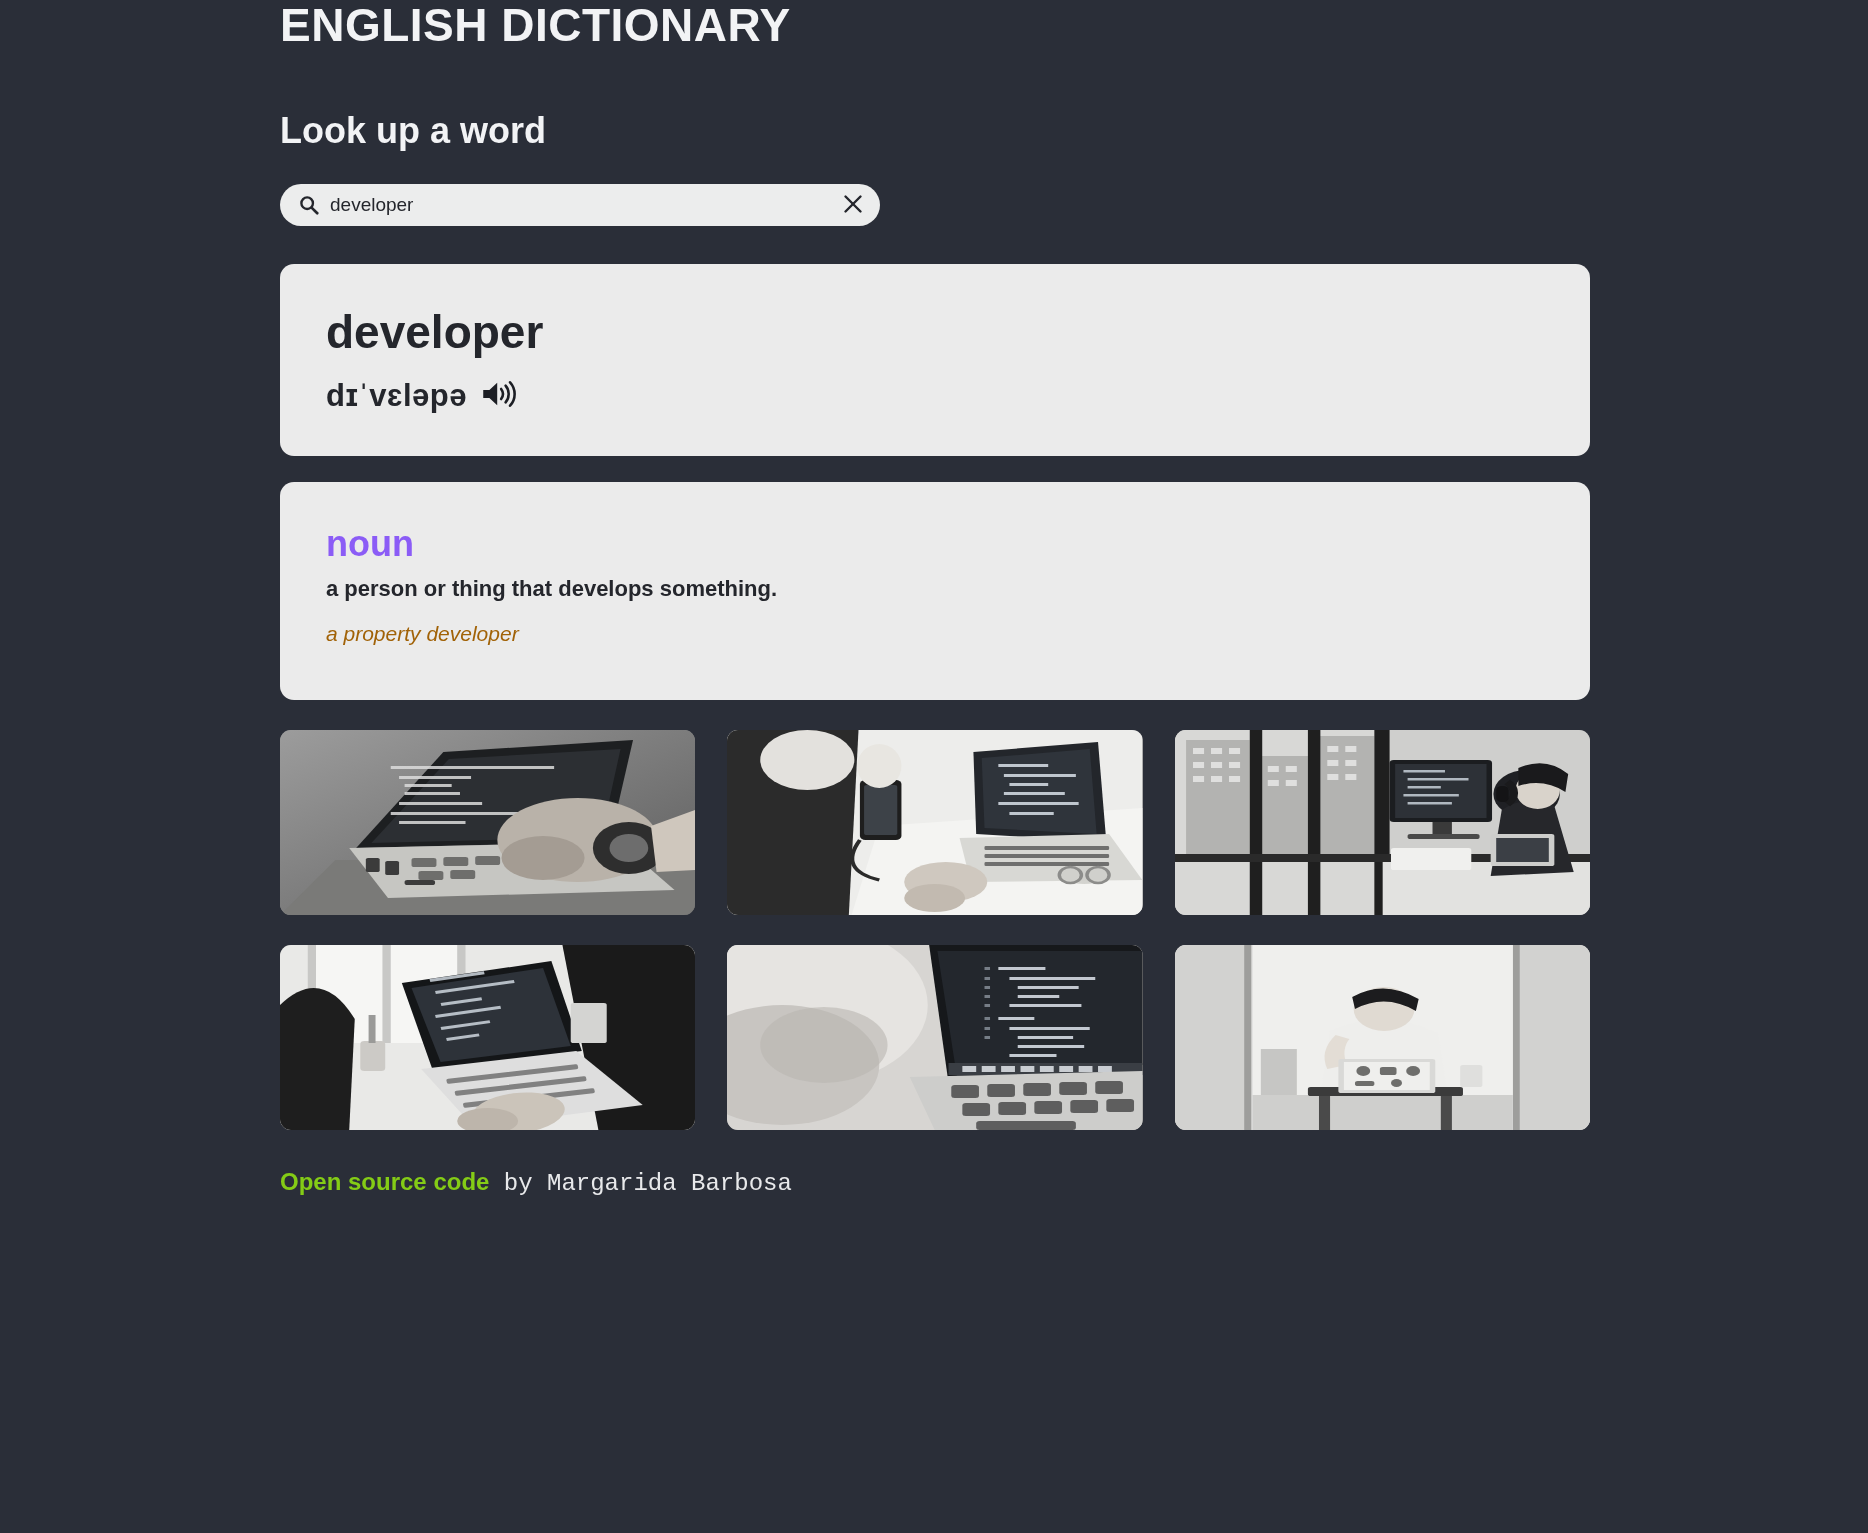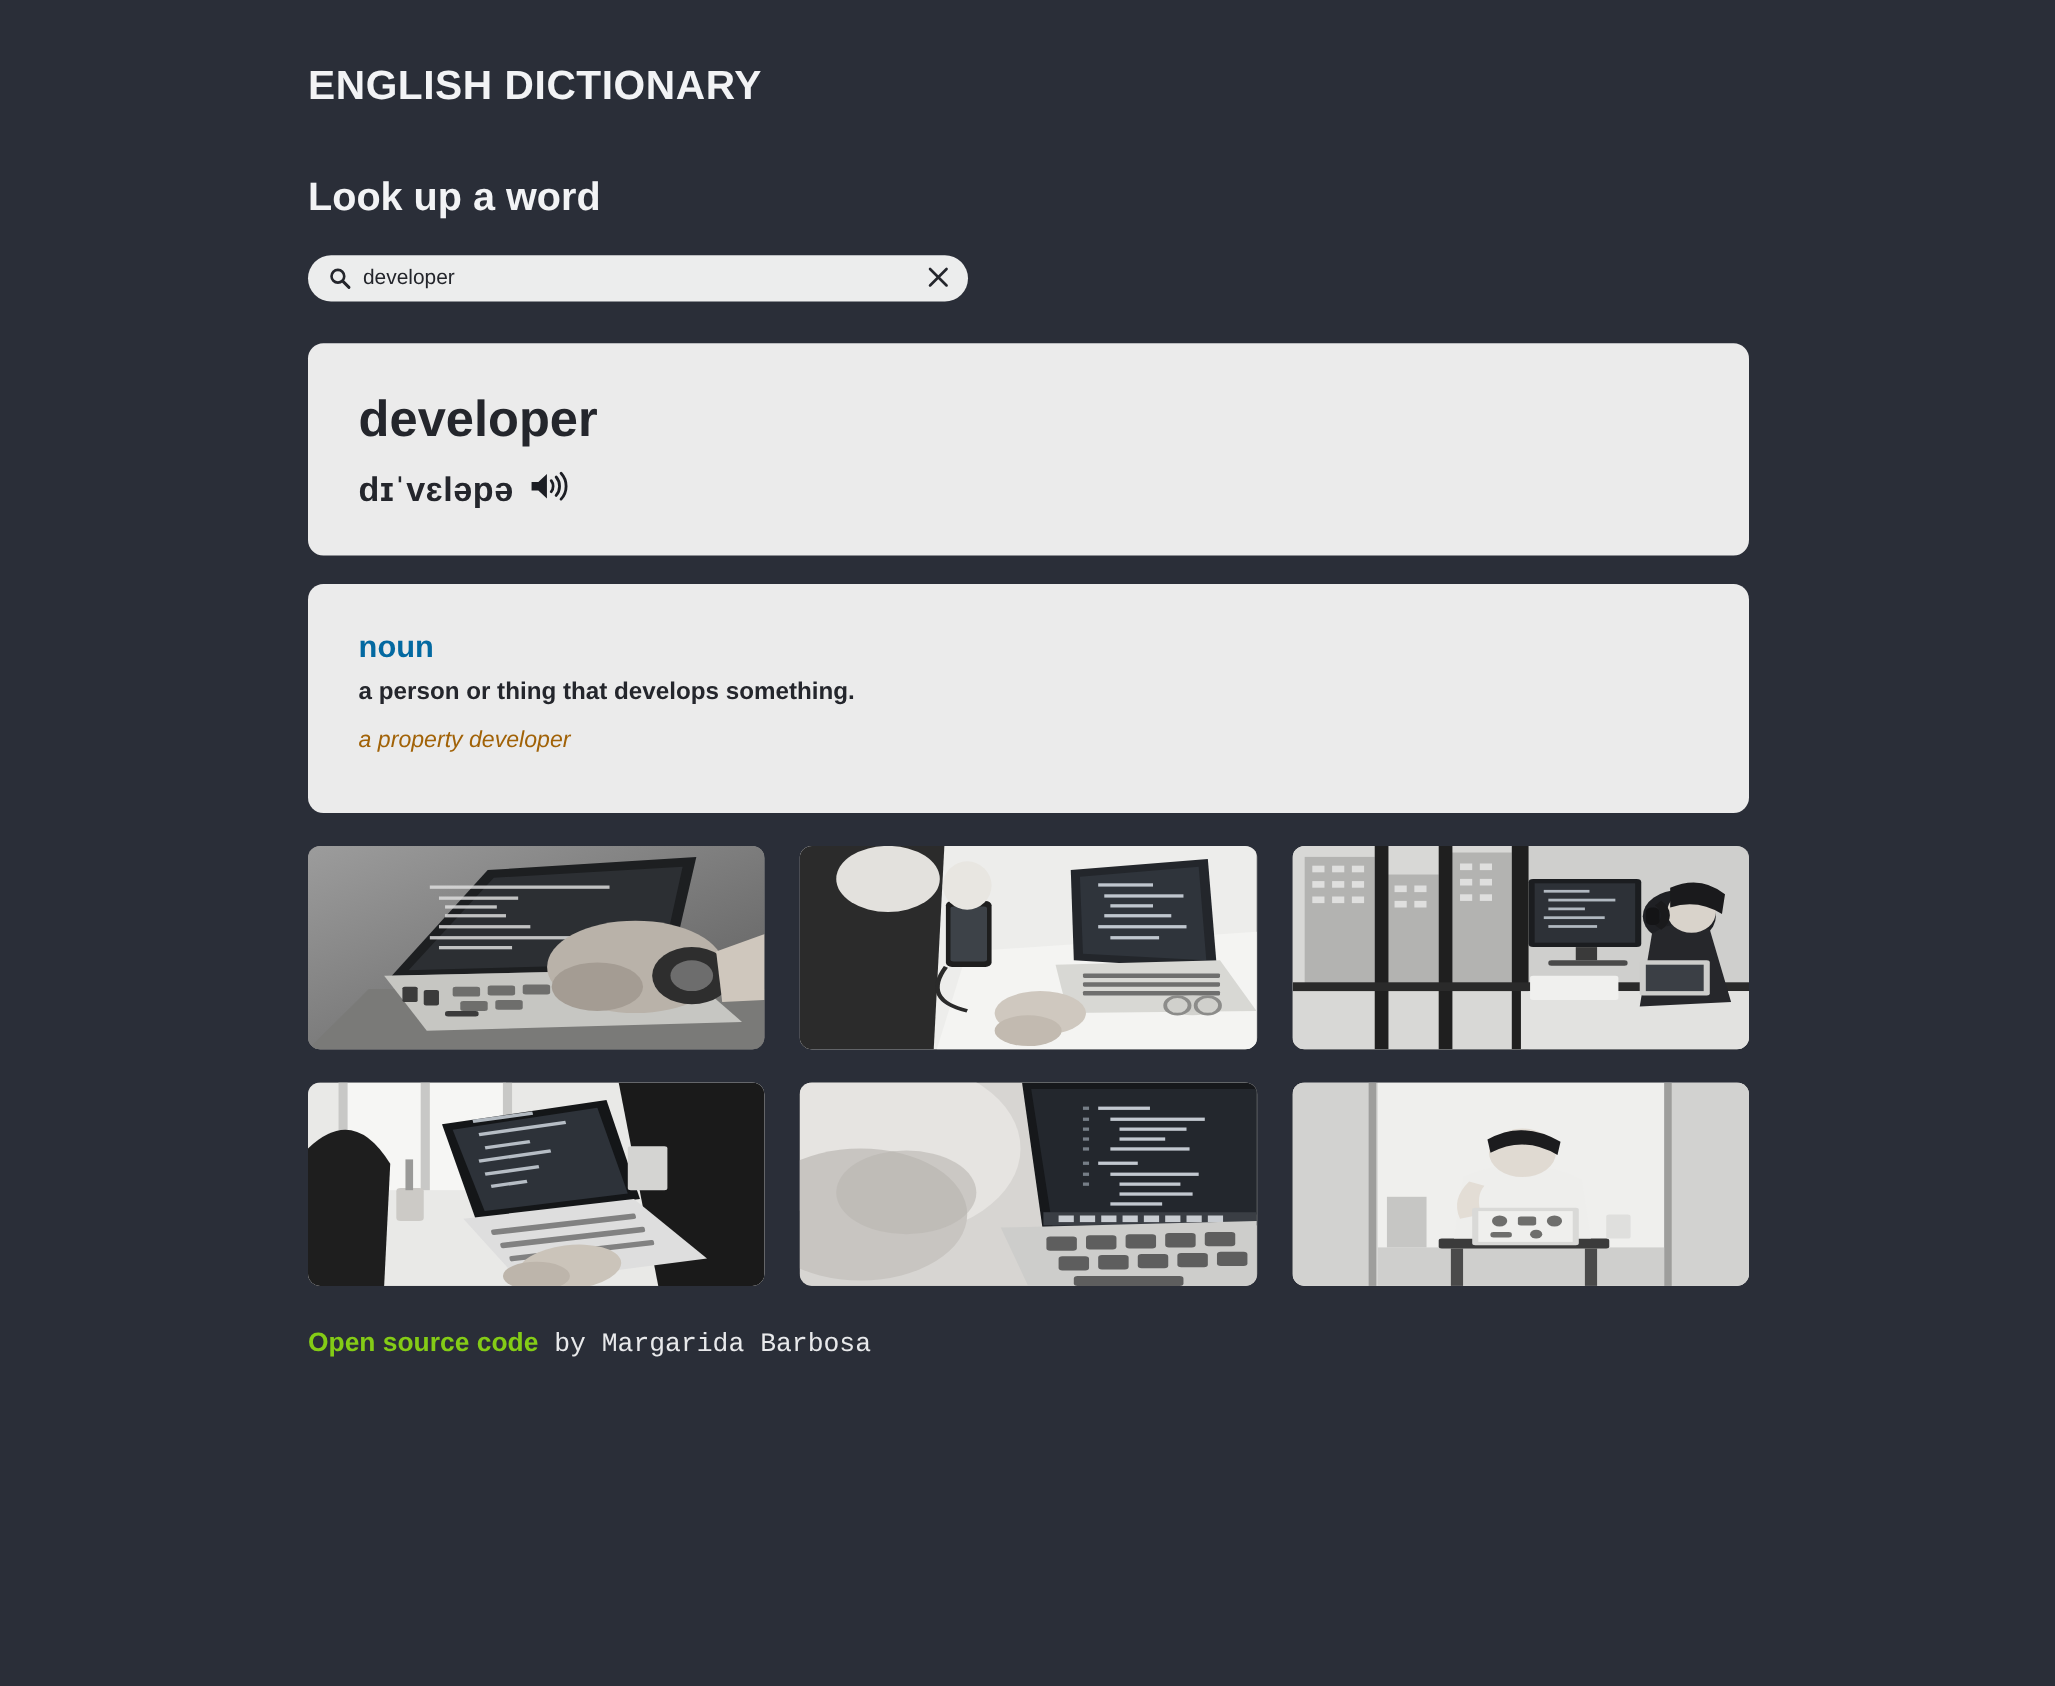--- a/index.html
+++ b/index.html
@@ -19,25 +19,24 @@
 
   .page {
     width: 1868px;
     height: 1533px;
     position: relative;
     padding: 0 0 0 280px;
   }
 
   
   .app-title {
-    font-size: 37px;
+    font-size: 46px;
     font-weight: bold;
     letter-spacing: 0.5px;
     color: #f2f3f5;
-    padding-top: 58px;
     text-transform: uppercase;
     line-height: 1.1;
   }
 
   
   .lookup-heading {
     font-size: 36px;
     font-weight: bold;
     color: #f2f3f5;
     margin-top: 60px;
@@ -134,23 +133,23 @@
     display: flex;
     align-items: center;
   }
 
   .meaning-card {
     margin-top: 26px;
     padding: 42px 46px 52px 46px;
   }
 
   .part-of-speech {
-    font-size: 28px;
-    font-weight: bold;
-    color: #0369a1;
+    font-size: 36px;
+    font-weight: bold;
+    color: #8b5cf6;
     line-height: 1.1;
   }
 
   .definition {
     margin-top: 10px;
     font-size: 22px;
     font-weight: bold;
     color: #24262c;
     line-height: 1.35;
   }

